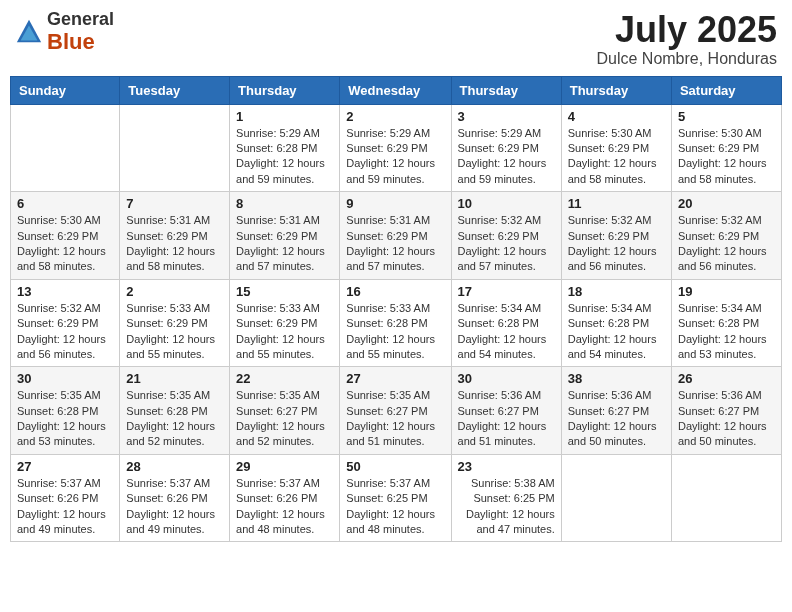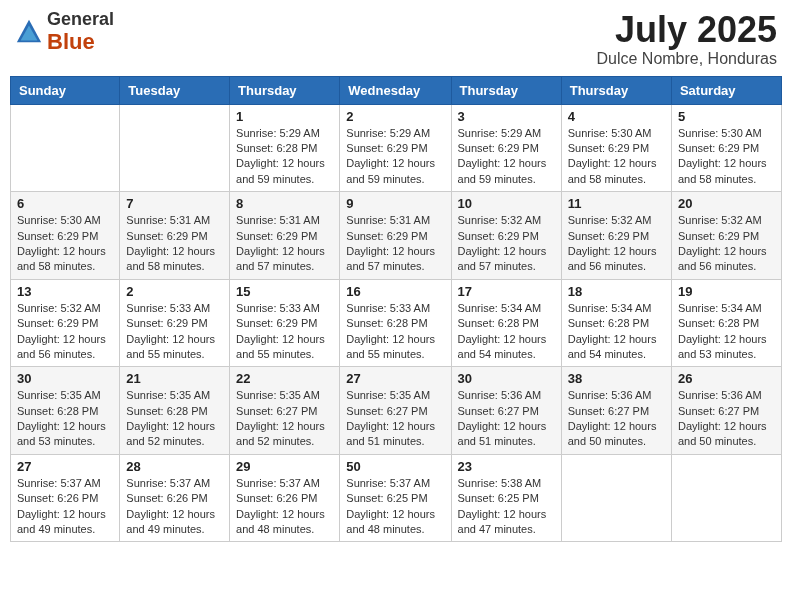--- a/index.html
+++ b/index.html
@@ -313,21 +313,21 @@
 Daylight: 12 hours and 48 minutes.</div>
         </td>
         <td>
           <div class="day-number">50</div>
           <div class="day-info" style="white-space: pre-line;">Sunrise: 5:37 AM
 Sunset: 6:25 PM
 Daylight: 12 hours and 48 minutes.</div>
         </td>
         <td>
           <div class="day-number">23</div>
-          <div class="day-info" style="white-space: pre-line;">Sunrise: 5:38 AM
+          <div class="day-info" style="white-space: pre-line; text-align: right;">Sunrise: 5:38 AM
 Sunset: 6:25 PM
 Daylight: 12 hours and 47 minutes.</div>
         </td>
         <td class="empty-cell"></td>
         <td class="empty-cell"></td>
       </tr>
     </tbody>
 </table>
 
 </body></html>

